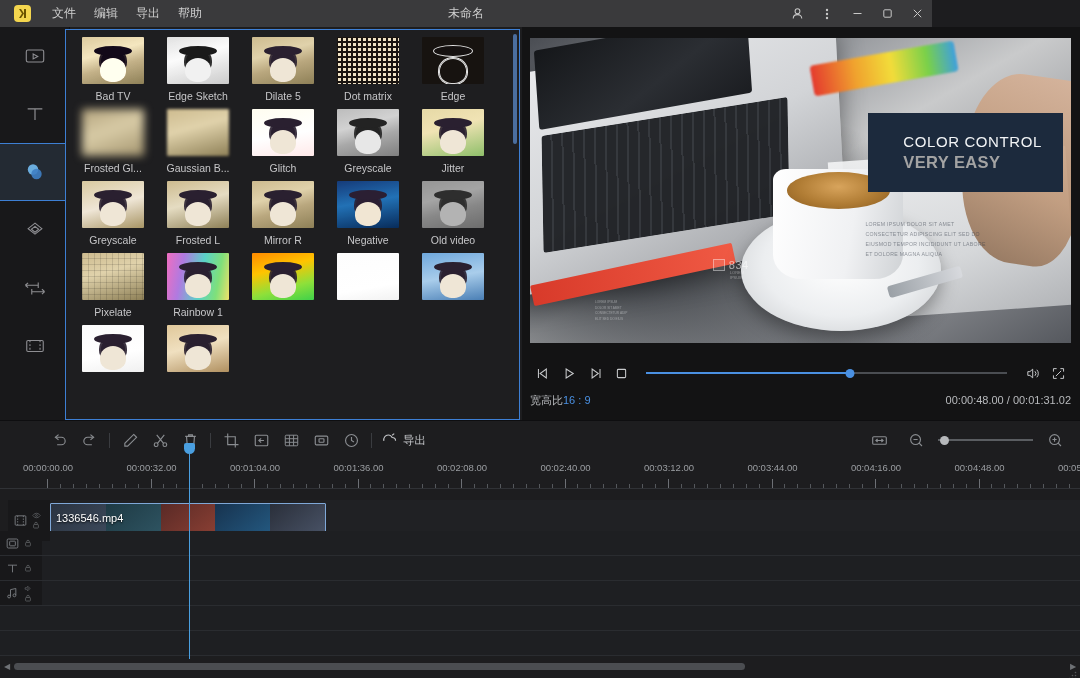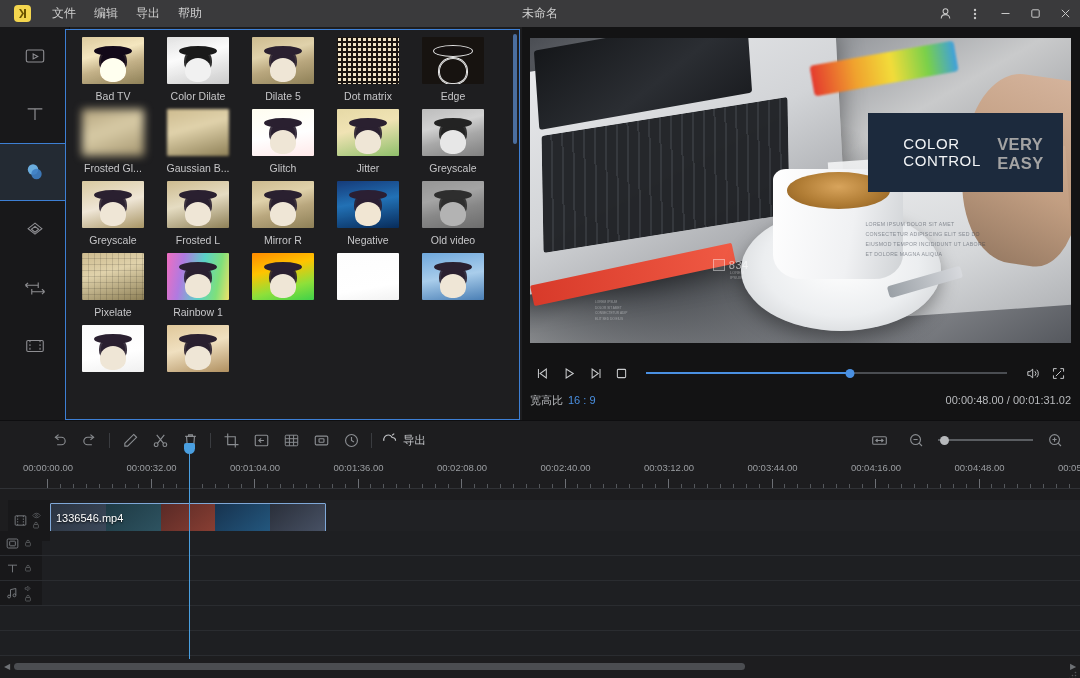--- a/index.html
+++ b/index.html
@@ -7,21 +7,21 @@
   body {
     background:#1c1c1c;
     font-family:"Liberation Sans","DejaVu Sans",sans-serif;
     color:#d2d2d2;
     -webkit-font-smoothing:antialiased;
   }
   .app { position:relative; width:1080px; height:678px; background:#1d1d1f; }
 
   
   .titlebar {
-    position:absolute; left:0; top:0; width:1080px; height:27px;
+    position:absolute; left:0; top:0; width:932px; height:27px;
     background:#3a3a3c; display:flex; align-items:center;
   }
   .logo {
     width:17px; height:17px; margin-left:14px; border-radius:4px;
     background:#f5d householder; background:#f3d54e;
     display:flex; align-items:center; justify-content:center;
     font-size:10px; color:#6a5200; font-weight:bold;
   }
   .menu { display:flex; align-items:center; margin-left:12px; }
   .menu-item {
@@ -194,23 +194,22 @@
     position:absolute; left:47.5%; top:44%; width:19%; height:12%;
     background:radial-gradient(ellipse at 50% 40%, #d8a45c 0%, #b07c34 55%, #8a5c20 100%);
     border-radius:50%;
   }
   .scene .spoon {
     position:absolute; left:66%; top:78%; width:14%; height:4%;
     background:linear-gradient(90deg,#9aa0a6,#d8dade); transform:rotate(-16deg); border-radius:3px;
   }
   .ov-box {
     position:absolute; left:62.5%; top:24.5%; width:36%; height:26%;
-    background:#1c2a3d; display:flex; flex-direction:row; justify-content:center;
+    background:#1c2a3d; display:flex; flex-direction:column; justify-content:center;
     padding-left:6.5%;
-    align-items:center;
   }
   .ov-t1 { font-size:15px; letter-spacing:.6px; color:#f2f4f6; font-weight:400; }
   .ov-t2 { font-size:16.5px; letter-spacing:.4px; color:#a3a3a3; font-weight:bold; margin-top:3px; }
   .ov-834 {
     position:absolute; left:33.8%; top:72.5%; display:flex; align-items:center; gap:4px;
     opacity:.62;
   }
   .ov-834 .sq { width:12px; height:12px; border:1px solid rgba(255,255,255,.7); background:rgba(255,255,255,.15); }
   .ov-834 .n { font-size:11px; color:rgba(255,255,255,.92); letter-spacing:.5px; }
   .ov-834 .sub { position:absolute; left:17px; top:11px; font-size:4px; color:rgba(255,255,255,.6); }
@@ -236,21 +235,21 @@
   .seek-fill { position:absolute; left:0; width:56.5%; height:2px; background:#4a90e2; }
   .seek-knob {
     position:absolute; left:56.5%; width:9px; height:9px; border-radius:50%;
     background:#4a90e2; transform:translateX(-50%);
   }
   .pmeta {
     position:absolute; left:8px; top:362px; width:541px; height:22px;
     display:flex; align-items:center; justify-content:space-between;
   }
   .ratio { font-size:11px; color:#b8babd; }
-  .ratio b { color:#4a90e2; font-weight:normal; margin-left:5px; }
+  .ratio b { color:#4a90e2; font-weight:normal; }
   .tcode { font-size:11px; color:#b8babd; }
 
   
   .tl { position:absolute; left:0; top:420px; width:1080px; height:258px; background:#1d1d1f; border-top:1px solid #0e0e10; }
   .tbar { position:absolute; left:0; top:0; width:1080px; height:38px; display:flex; align-items:center; }
   .tbtn { width:30px; height:30px; display:flex; align-items:center; justify-content:center; color:#8a8d91; }
   .tsep { width:1px; height:15px; background:#3a3c40; margin:0 5px; }
   .exp-wrap { display:flex; align-items:center; gap:5px; margin-left:4px; color:#c3c5c8; }
   .exp-label { font-size:11.5px; }
   .tbar-right { position:absolute; right:10px; display:flex; align-items:center; gap:7px; }
@@ -400,21 +399,21 @@
   </div>
 
   <div class="filters">
     <div class="fgrid" id="fgrid">
         <div class="fcell">
           <div class="fthumb t-base t-dog t-hat t-badtv"></div>
           <div class="flabel">Bad TV</div>
         </div>
         <div class="fcell">
           <div class="fthumb t-sketch t-dog t-hat"></div>
-          <div class="flabel">Color Dilate</div>
+          <div class="flabel">Edge Sketch</div>
         </div>
         <div class="fcell">
           <div class="fthumb t-base t-dog t-hat"></div>
           <div class="flabel">Dilate 5</div>
         </div>
         <div class="fcell">
           <div class="fthumb t-dot"></div>
           <div class="flabel">Dot matrix</div>
         </div>
         <div class="fcell">
@@ -427,26 +426,26 @@
         </div>
         <div class="fcell">
           <div class="fthumb t-gauss"></div>
           <div class="flabel">Gaussian B...</div>
         </div>
         <div class="fcell">
           <div class="fthumb t-glitch t-dog t-hat"></div>
           <div class="flabel">Glitch</div>
         </div>
         <div class="fcell">
+          <div class="fthumb t-base t-dog t-hat t-grey"></div>
+          <div class="flabel">Greyscale</div>
+        </div>
+        <div class="fcell">
           <div class="fthumb t-jitter t-dog t-hat"></div>
           <div class="flabel">Jitter</div>
-        </div>
-        <div class="fcell">
-          <div class="fthumb t-base t-dog t-hat t-grey"></div>
-          <div class="flabel">Greyscale</div>
         </div>
         <div class="fcell">
           <div class="fthumb t-lent t-dog t-hat"></div>
           <div class="flabel">Greyscale</div>
         </div>
         <div class="fcell">
           <div class="fthumb t-mirl t-dog t-hat"></div>
           <div class="flabel">Frosted L</div>
         </div>
         <div class="fcell">

